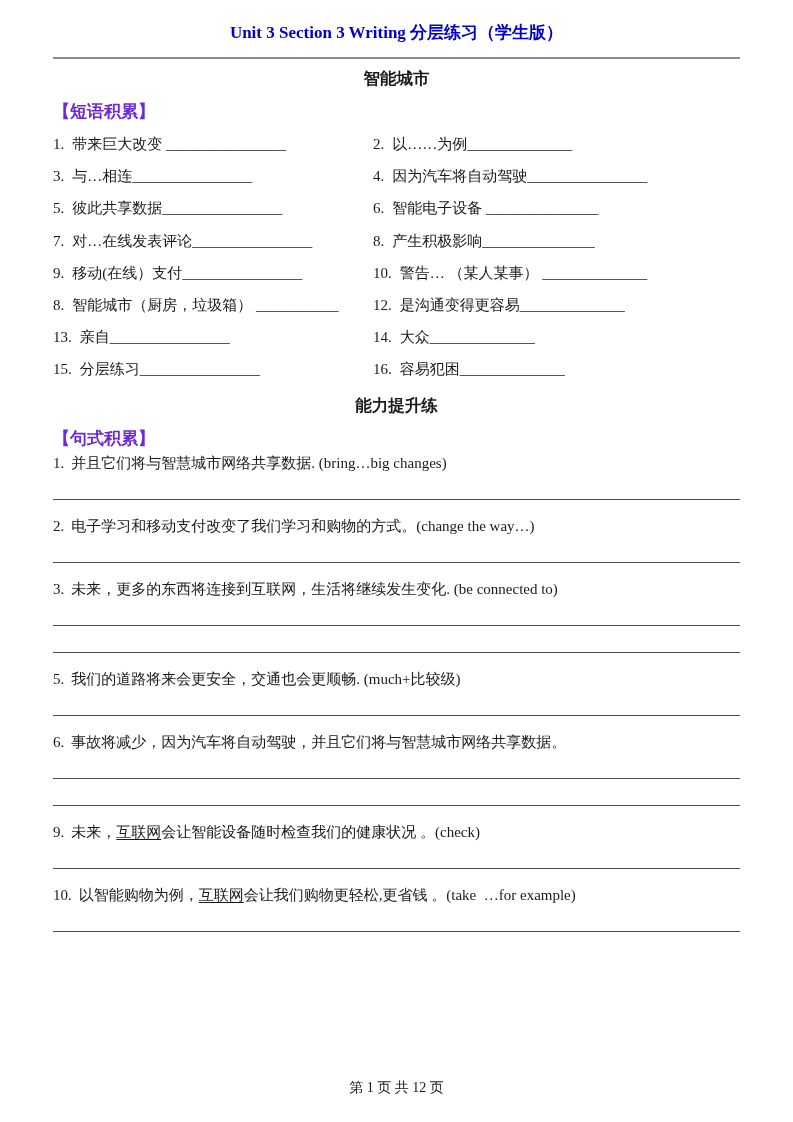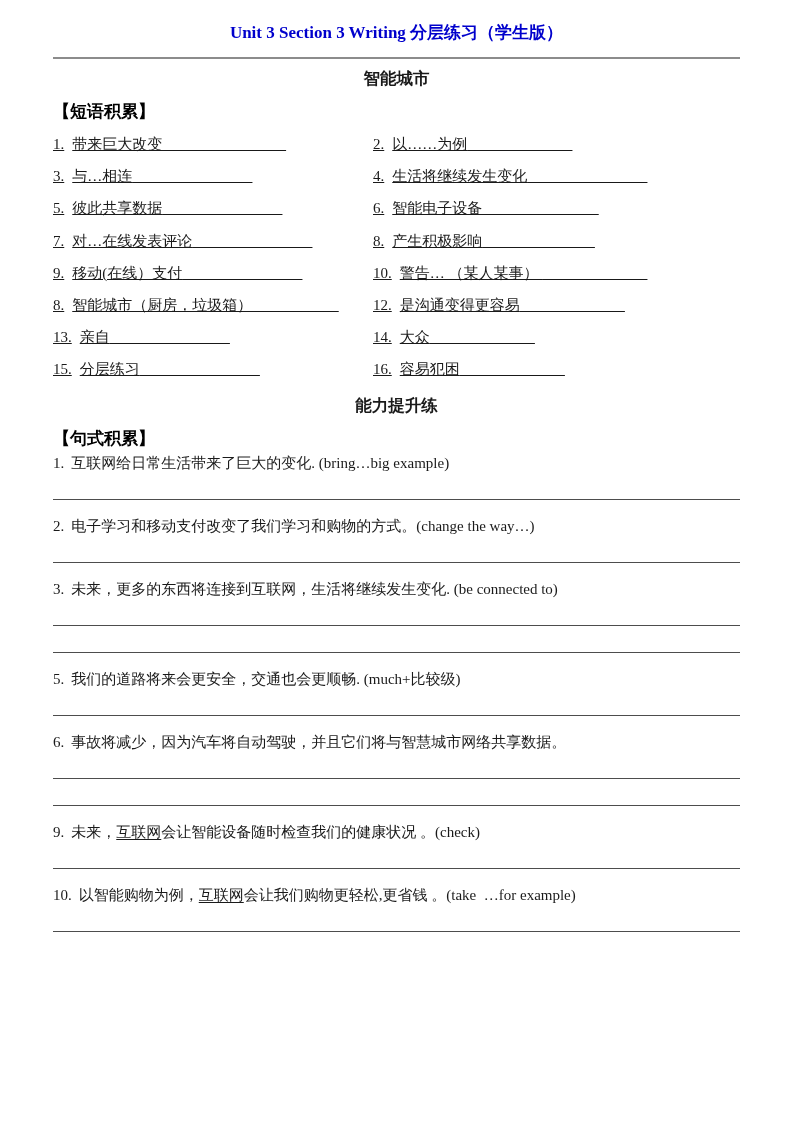--- a/index.html
+++ b/index.html
@@ -30,32 +30,31 @@
     border-top: 2px solid #8c8c8c;
   }
   .section-heading {
     text-align: center;
     font-weight: bold;
     font-size: 16.5px;
     line-height: 22px;
     margin-top: 9px;
   }
   .red-heading {
-    color: #000000;
+    color: #6d28d9;
     font-weight: bold;
     font-size: 17px;
     line-height: 22px;
     margin-top: 11px;
   }
   .phrase-grid {
     display: grid;
     grid-template-columns: 320px 1fr;
     margin-top: 5px;
     font-size: 15px;
-    text-decoration: underline;
   }
   .phrase-item {
     line-height: 32.2px;
     height: 32.2px;
     white-space: pre;
     overflow: visible;
   }
   .phrase-item .num { padding-right: 8px; }
   .sentences { margin-top: 3px; font-size: 15px; }
   .sentence-text { line-height: 20px; white-space: pre-wrap; }
@@ -84,42 +83,42 @@
   <div class="doc-title">Unit 3 Section 3 Writing 分层练习（学生版）</div>
   <div class="header-rule"></div>
 
   <div class="section-heading">智能城市</div>
   <div class="red-heading">【短语积累】</div>
 
   <div class="phrase-grid">
     <div class="phrase-item"><span class="num">1.</span><span>带来巨大改变 </span><span class="blank">________________</span></div>
     <div class="phrase-item"><span class="num">2.</span><span>以……为例</span><span class="blank">______________</span></div>
     <div class="phrase-item"><span class="num">3.</span><span>与…相连</span><span class="blank">________________</span></div>
-    <div class="phrase-item"><span class="num">4.</span><span>生活将继续发生变化</span><span class="blank">________________</span></div>
+    <div class="phrase-item"><span class="num">4.</span><span>因为汽车将自动驾驶</span><span class="blank">________________</span></div>
     <div class="phrase-item"><span class="num">5.</span><span>彼此共享数据</span><span class="blank">________________</span></div>
     <div class="phrase-item"><span class="num">6.</span><span>智能电子设备 </span><span class="blank">_______________</span></div>
     <div class="phrase-item"><span class="num">7.</span><span>对…在线发表评论</span><span class="blank">________________</span></div>
     <div class="phrase-item"><span class="num">8.</span><span>产生积极影响</span><span class="blank">_______________</span></div>
     <div class="phrase-item"><span class="num">9.</span><span>移动(在线）支付</span><span class="blank">________________</span></div>
     <div class="phrase-item"><span class="num">10.</span><span>警告… （某人某事） </span><span class="blank">______________</span></div>
     <div class="phrase-item"><span class="num">8.</span><span>智能城市（厨房，垃圾箱） </span><span class="blank">___________</span></div>
     <div class="phrase-item"><span class="num">12.</span><span>是沟通变得更容易</span><span class="blank">______________</span></div>
     <div class="phrase-item"><span class="num">13.</span><span>亲自</span><span class="blank">________________</span></div>
     <div class="phrase-item"><span class="num">14.</span><span>大众</span><span class="blank">______________</span></div>
     <div class="phrase-item"><span class="num">15.</span><span>分层练习</span><span class="blank">________________</span></div>
     <div class="phrase-item"><span class="num">16.</span><span>容易犯困</span><span class="blank">______________</span></div>
   </div>
 
   <div class="section-heading">能力提升练</div>
   <div class="red-heading">【句式积累】</div>
 
   <div class="sentences">
 
     <div class="sentence-block">
-      <div class="sentence-text"><span class="num">1.</span><span>互联网给日常生活带来了巨大的变化. (bring…big example)</span><span class="u"></span><span></span></div>
+      <div class="sentence-text"><span class="num">1.</span><span>并且它们将与智慧城市网络共享数据. (bring…big changes)</span><span class="u"></span><span></span></div>
       <div class="answer-line"></div>
     </div>
 
     <div class="sentence-block">
       <div class="sentence-text"><span class="num">2.</span><span>电子学习和移动支付改变了我们学习和购物的方式。(change the way…)</span><span class="u"></span><span></span></div>
       <div class="answer-line"></div>
     </div>
 
     <div class="sentence-block">
       <div class="sentence-text"><span class="num">3.</span><span>未来，更多的东西将连接到互联网，生活将继续发生变化. (be connected to)</span><span class="u"></span><span></span></div>
@@ -150,14 +149,15 @@
       <div class="answer-line"></div>
     </div>
 
     <div class="sentence-block">
       <div class="sentence-text"><span class="num">10.</span><span>以智能购物为例，</span><span class="u">互联网</span><span>会让我们购物更轻松,更省钱 。(take  …for example)</span></div>
       <div class="answer-line"></div>
     </div>
 
   </div>
 
+  <div class="footer">第 1 页 共 12 页</div>
 
 </div>
 
 </body></html>

